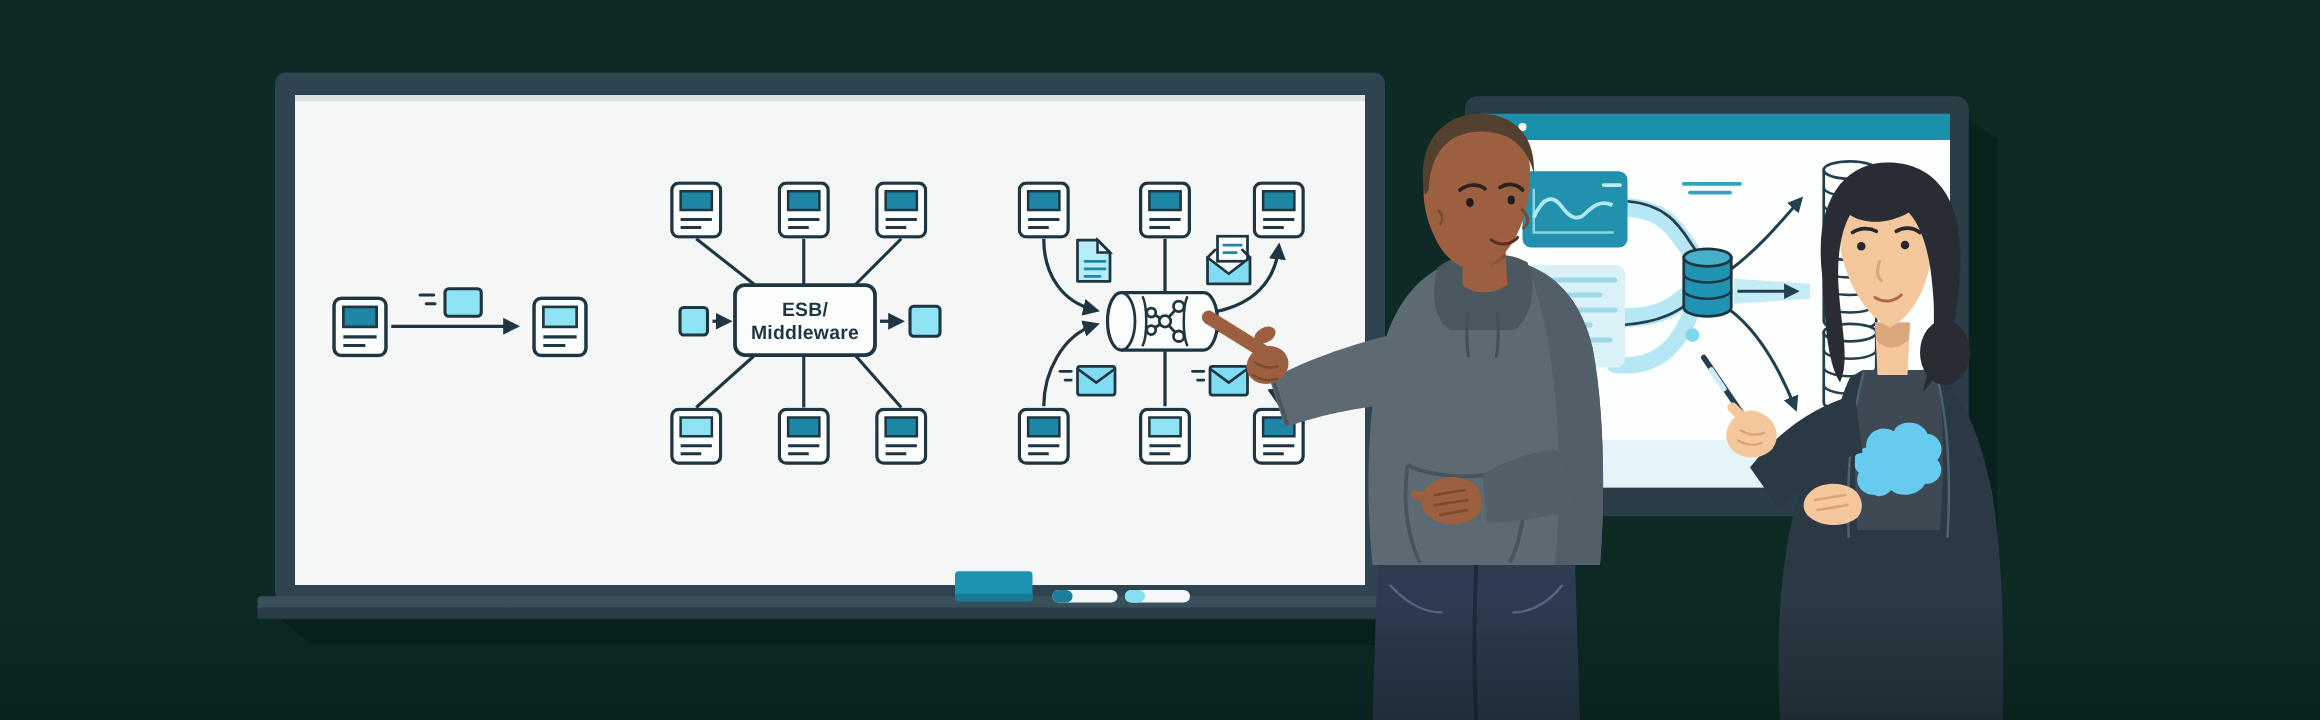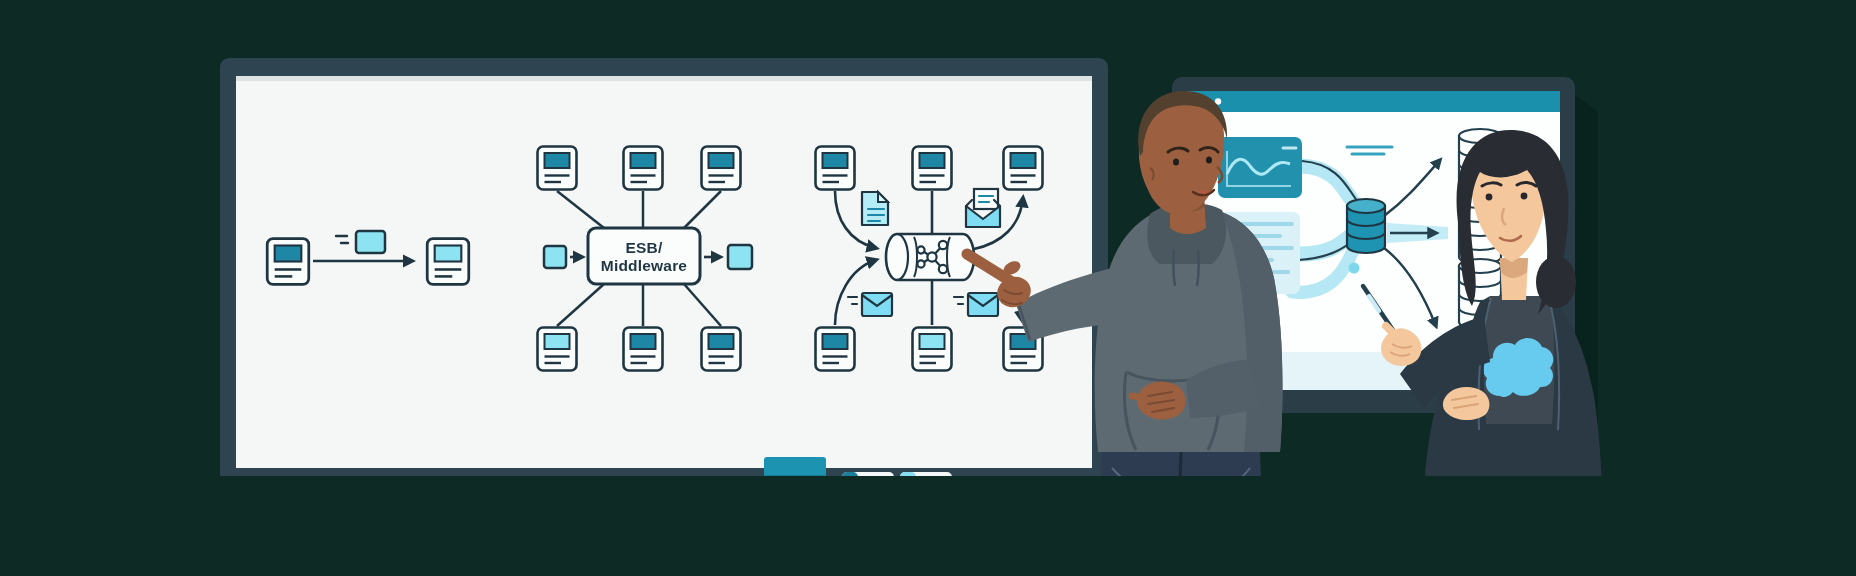--- a/index.html
+++ b/index.html
@@ -1,16 +1,16 @@
 <!DOCTYPE html>
 <html><head>
 <meta charset="utf-8">
 <style>
   html,body{margin:0;padding:0;background:#0d2a25;}
-  .stage{position:relative;width:1856px;height:476px;overflow:hidden;background:#b91c1c;
+  .stage{position:relative;width:1856px;height:576px;overflow:hidden;background:#b91c1c;
          font-family:"Liberation Sans",sans-serif;}
   svg{display:block;}
   .esb-text{font-family:"Liberation Sans",sans-serif;font-weight:700;font-size:15.5px;
             fill:#1f3642;letter-spacing:.2px;}
 </style>
 </head>
 <body>
 
 <div class="stage">
 <svg width="1856" height="576" viewBox="0 0 1856 576" xmlns="http://www.w3.org/2000/svg">

